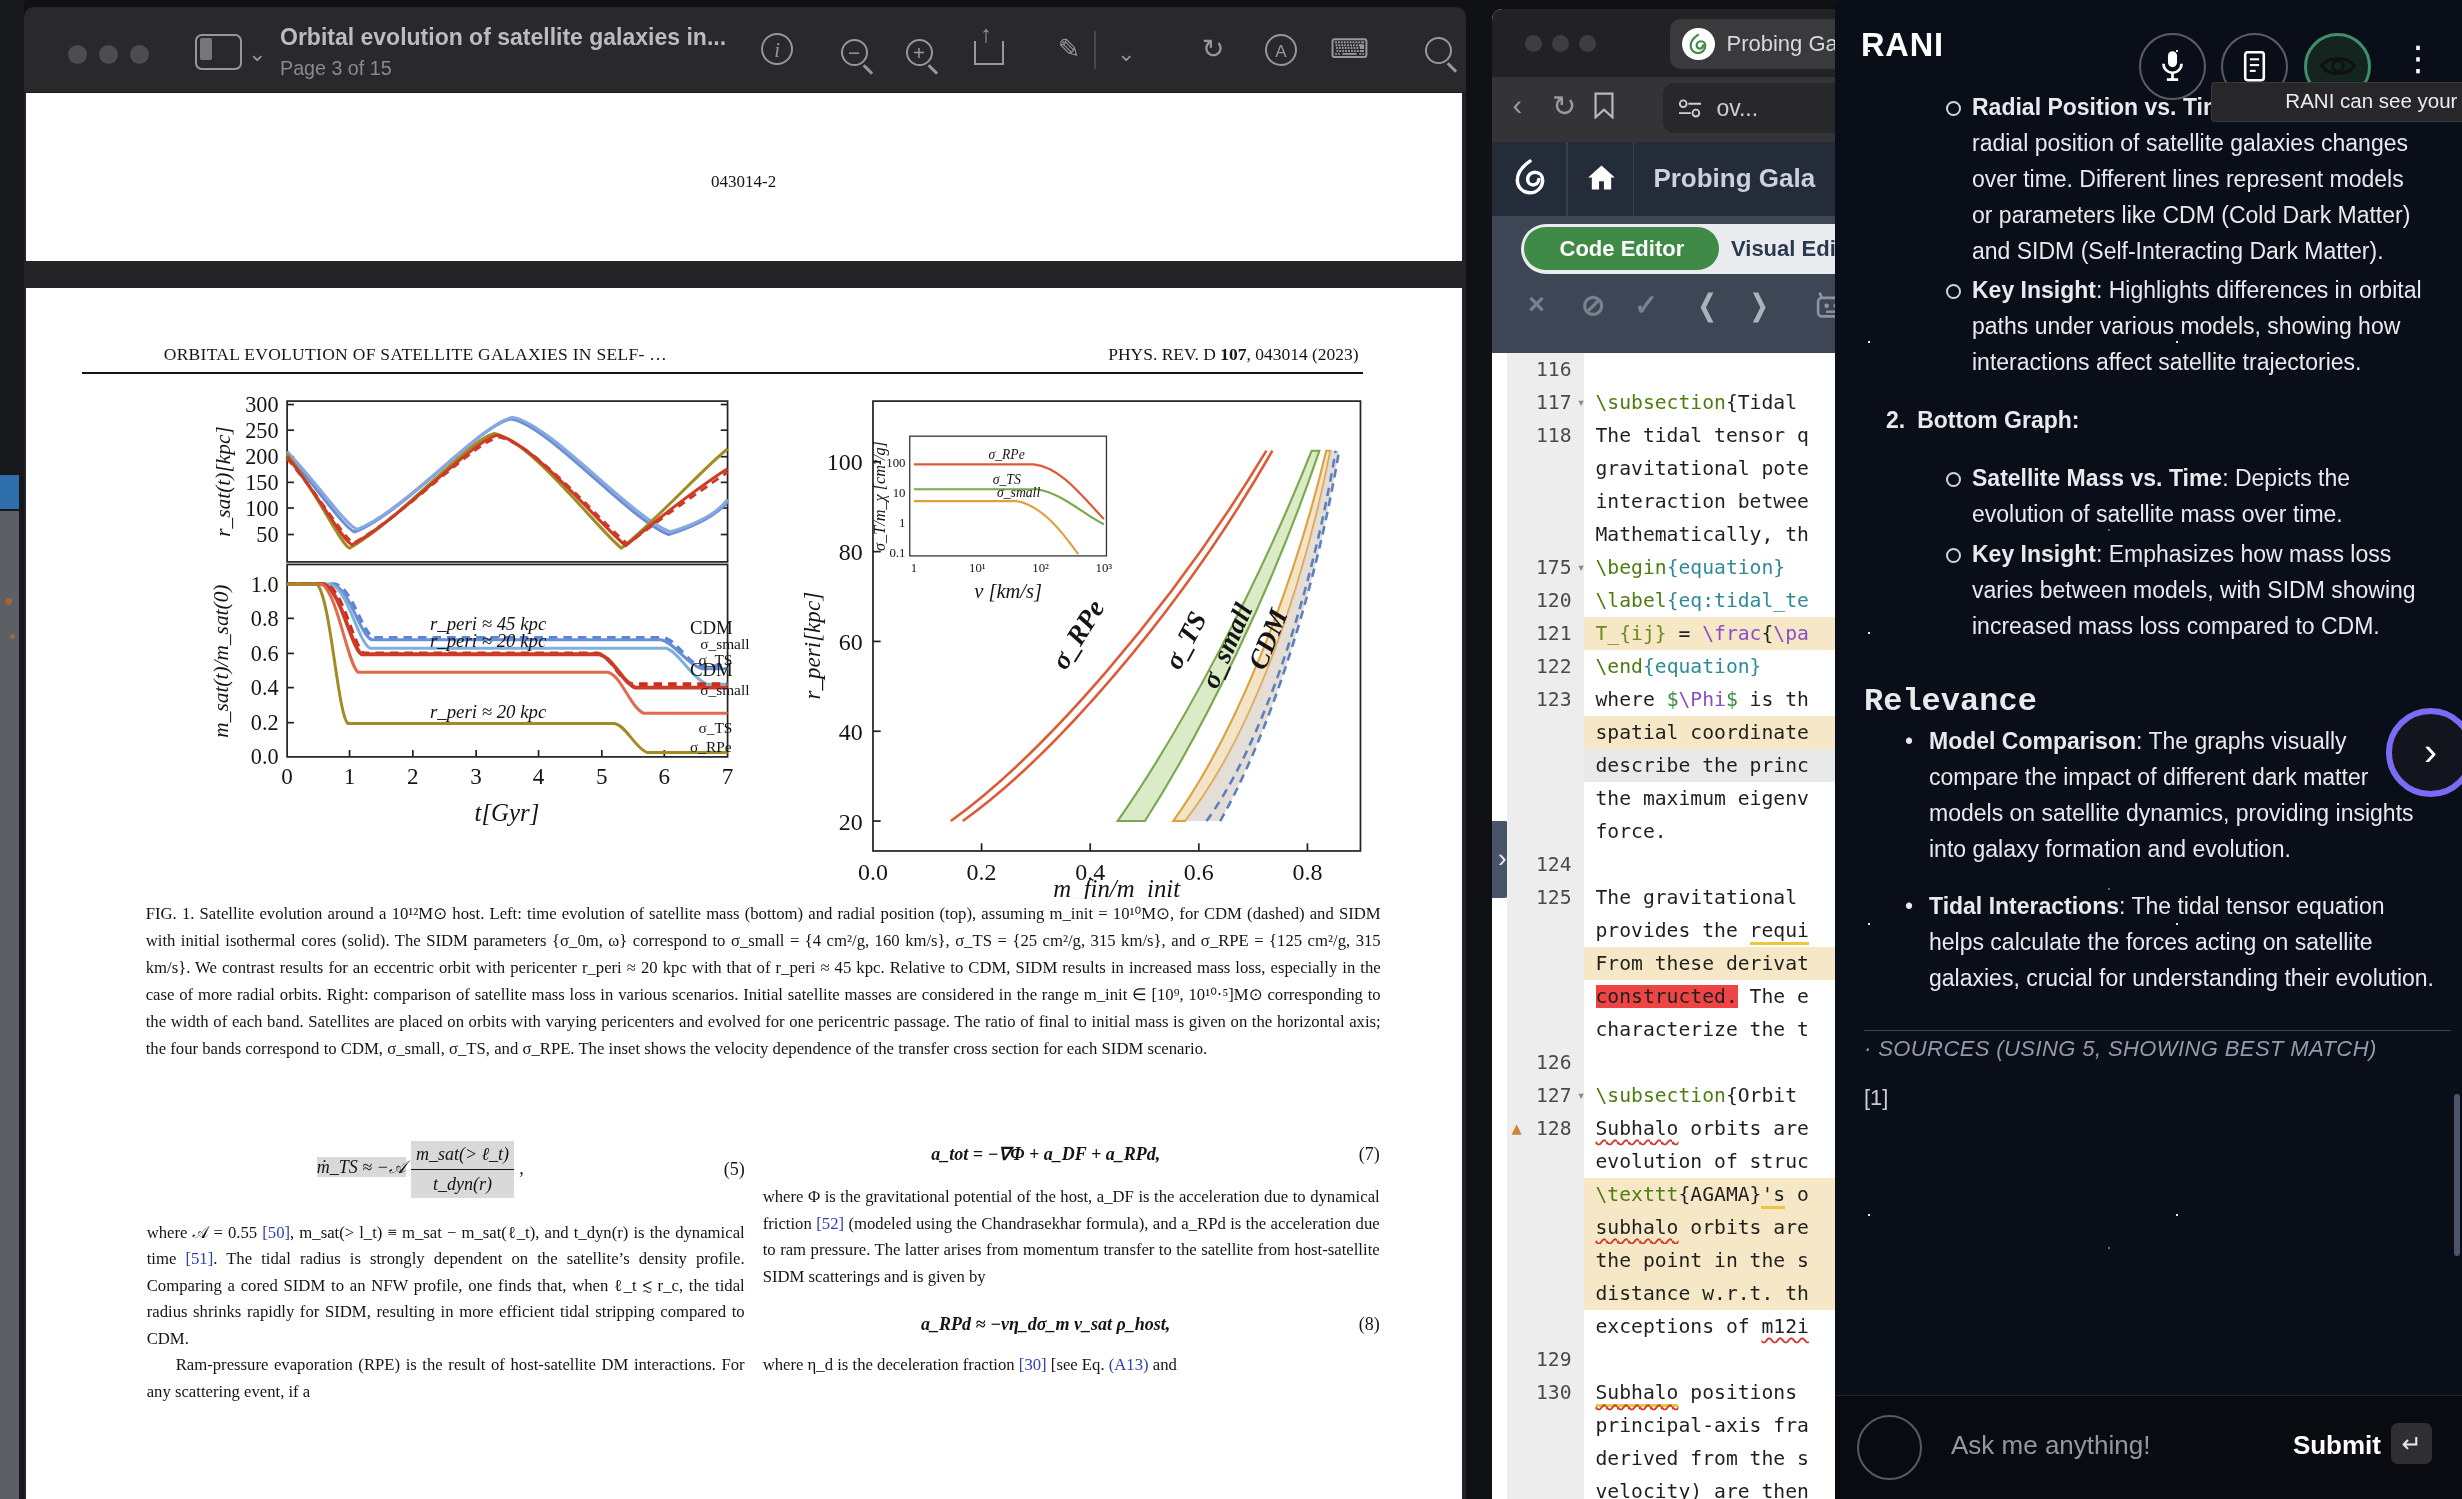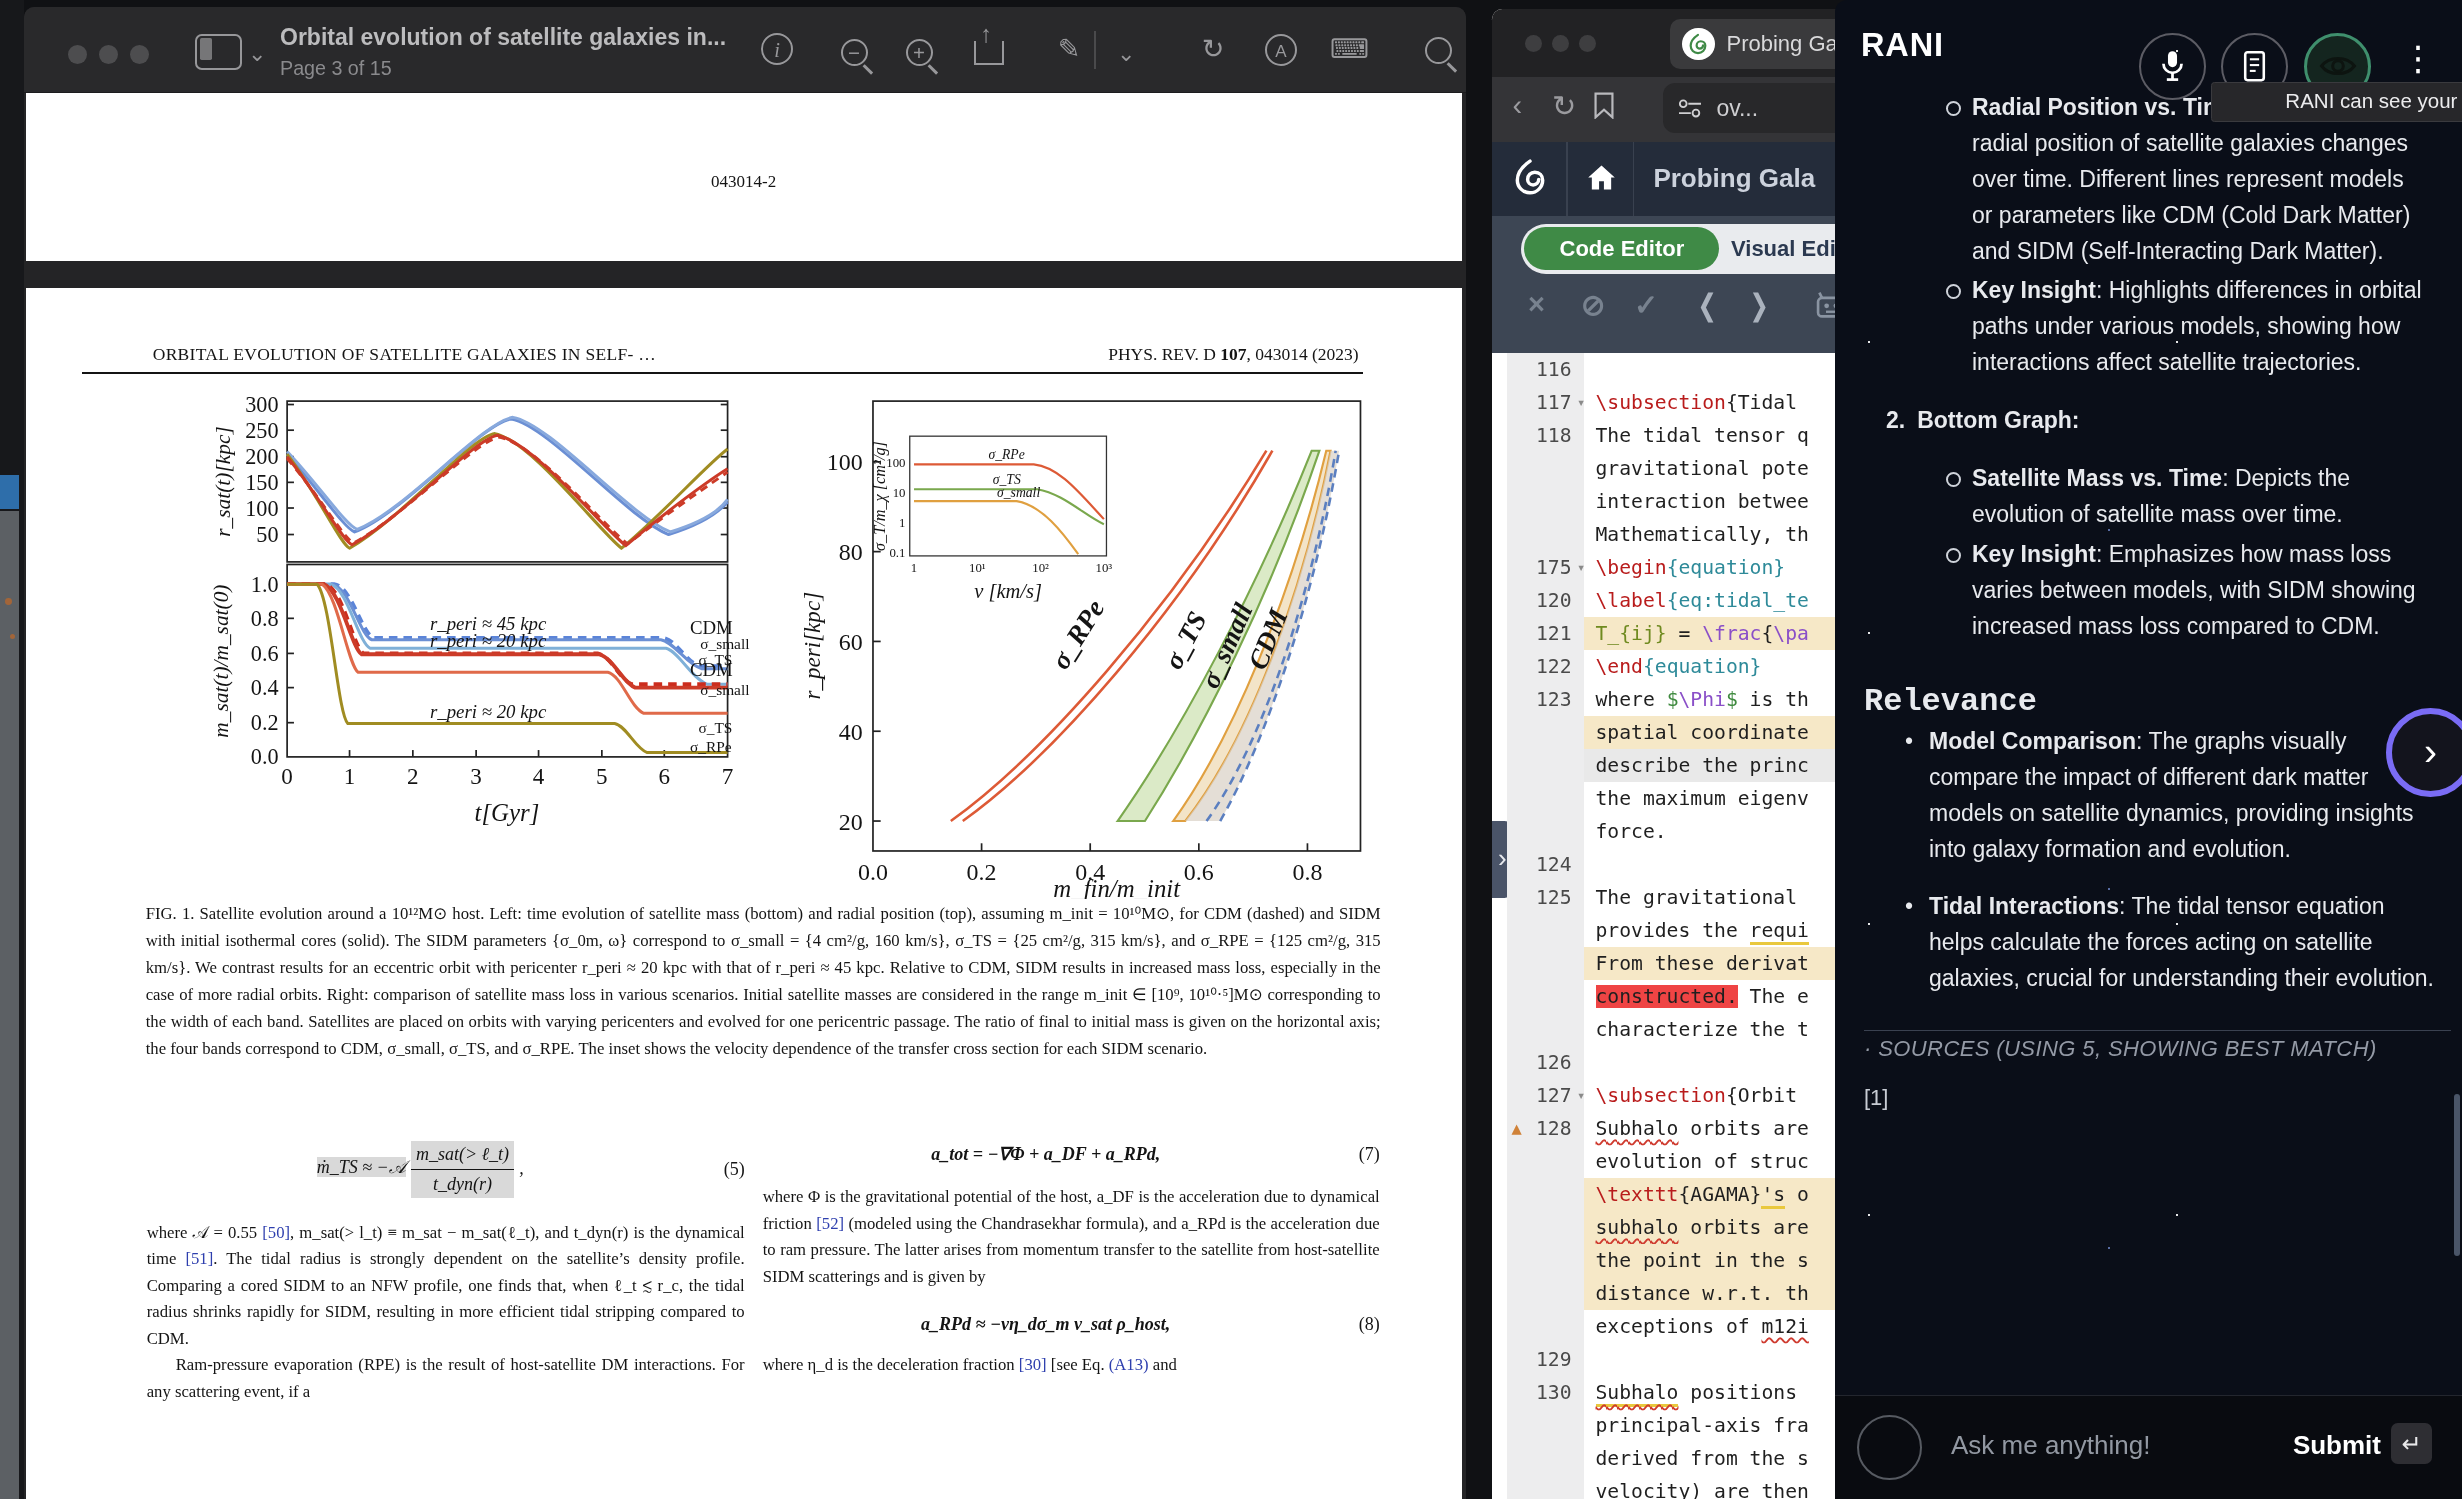--- a/index.html
+++ b/index.html
@@ -22,21 +22,21 @@
   .pico{position:absolute;top:26px;color:#98989b;font-size:27px;width:38px;text-align:center;}
   .circ-ic{display:inline-block;width:32.5px;height:32.5px;border:2.6px solid #98989b;border-radius:50%;line-height:31px;font-size:20.5px;text-align:center;box-sizing:border-box;}
   .mag{position:relative;display:inline-block;width:27px;height:27px;border:2.6px solid #98989b;border-radius:50%;line-height:24px;font-size:20.5px;text-align:center;box-sizing:border-box;}
   .mag::after{content:"";position:absolute;right:-8.5px;bottom:-6.8px;width:12px;height:2.6px;background:#98989b;transform:rotate(45deg);}
   .share-ic{display:inline-block;position:relative;width:26px;height:22px;border:2.6px solid #98989b;border-top:none;}
   .share-ic::after{content:"↑";position:absolute;left:4.3px;top:-20.5px;font-size:24px;color:#98989b;}
   .vline-t{position:absolute;top:24px;width:1.7px;height:38px;background:#4a4a4c;}
   
   .page{position:absolute;left:1.7px;width:1436px;background:#ffffff;color:#141414;font-family:"Liberation Serif",serif;}
   .pg-footer{position:absolute;left:0;width:100%;text-align:center;font-size:17px;}
-  .rh-left{position:absolute;left:127px;top:56px;font-size:17.5px;letter-spacing:0.3px;}
+  .rh-left{position:absolute;left:138px;top:56px;font-size:17.5px;letter-spacing:0.3px;}
   .rh-right{position:absolute;right:103px;top:56px;font-size:17.5px;}
   .rh-rule{position:absolute;left:56px;right:99px;top:84px;height:2.6px;background:#141414;}
   .caption{position:absolute;left:120px;width:1235px;top:612px;font-size:16.7px;line-height:27px;text-align:justify;}
   .col{position:absolute;top:846px;font-size:16.7px;line-height:26.5px;text-align:justify;}
   .ref{color:#2e3fae;}
   .eqrow{display:flex;align-items:center;margin:6.8px 0 22px 0;}
   .eq{flex:1;text-align:center;font-size:18px;font-style:italic;}
   .eqno{width:51px;text-align:right;font-style:normal;font-size:18px;}
   .frac{display:inline-flex;flex-direction:column;vertical-align:middle;margin:0 5.1px;}
   .frac .fn{border-bottom:1.7px solid #141414;padding:0 5.1px 1.7px;}
@@ -63,21 +63,21 @@
   .collapse-tab{position:absolute;left:0;top:812px;width:20.5px;height:77px;background:#4a5468;border-radius:0 8.5px 8.5px 0;color:#e8eaee;font-size:26px;line-height:75px;text-align:center;}
   
   .editor{position:absolute;left:14.5px;top:344px;width:956px;bottom:0;background:#ffffff;font-family:"DejaVu Sans Mono",monospace;font-size:19.7px;}
   .crow{display:flex;height:33px;align-items:center;}
   .gut{width:77px;background:#ededee;height:33px;color:#4a4a4a;font-size:19.7px;text-align:right;padding-right:12px;box-sizing:border-box;line-height:33px;position:relative;flex:none;}
   .gut .fold{position:absolute;right:-1.7px;top:0;color:#8a8a8a;font-size:13.7px;}
   .gut .warn{position:absolute;left:5.1px;top:0;color:#d08238;font-size:17px;}
   .cline{flex:1;height:33px;line-height:33px;padding-left:12px;white-space:pre;color:#1f1f1f;}
   .cline.wheat{background:#f6e8c7;}
   .cline.sel{background:#e9e9e9;}
-  .r-kw{color:#b91c1c;text-align:right;}
+  .r-kw{color:#4d7c0f;text-align:right;}
   .r-env{color:#2e8a99;}
   .r-math{color:#6f8a1f;}
   .r-frac{color:#8a4fc8;}
   .r-dollar{color:#3f8a3f;}
   .r-ul{border-bottom:3.4px solid #e9c83d;}
   .r-sq{text-decoration:underline wavy #cf3b2f;text-decoration-thickness:2.1px;text-underline-offset:4.3px;}
   .r-sqy{text-decoration:underline wavy #cf3b2f;text-decoration-thickness:2.1px;text-underline-offset:5.1px;border-bottom:3.4px solid #e9c83d;}
   .r-hlseg{background:#ef4444;}
   
   #rani{left:1835px;top:0;width:628px;height:1500px;border-radius:12px 0 0 0;background:#0a0e18;overflow:hidden;color:#e8eaee;

